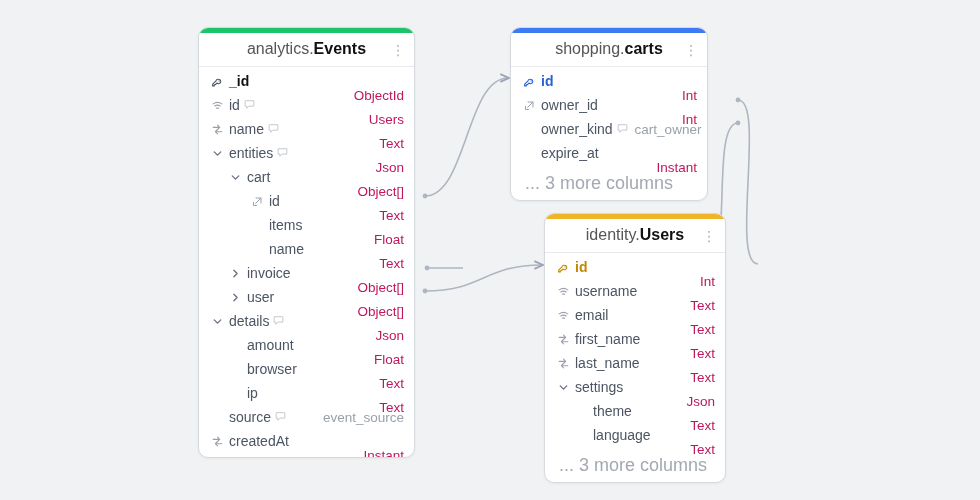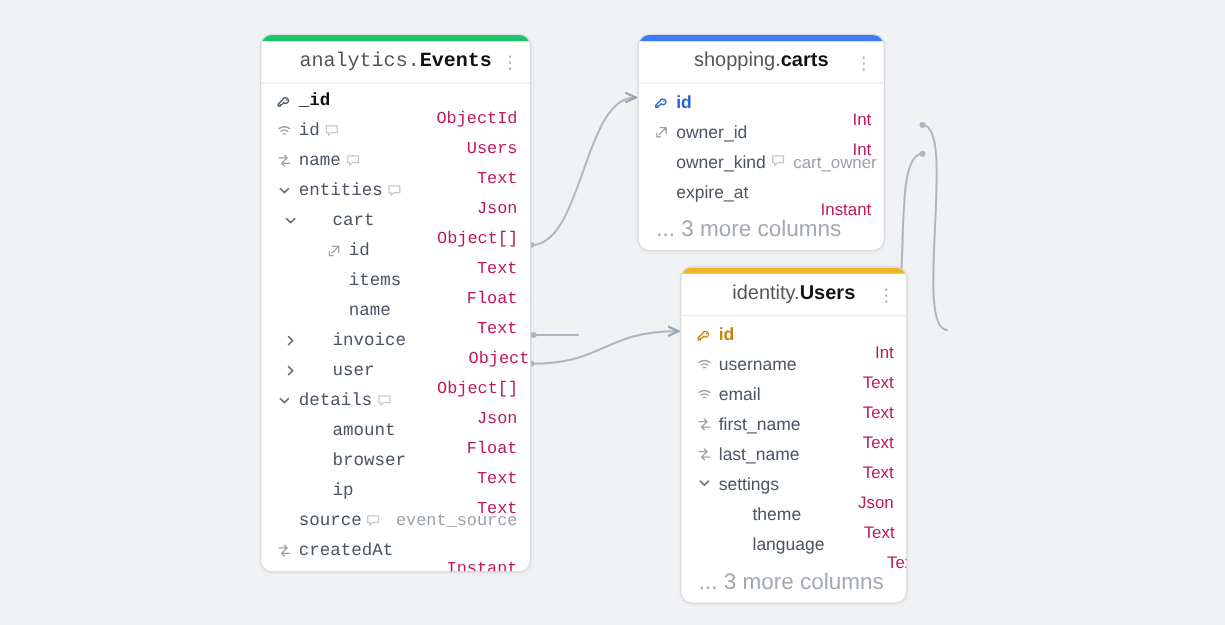--- a/index.html
+++ b/index.html
@@ -70,21 +70,21 @@
   .row .colname.pk { color: #111; font-weight: 700; text-align: right; }
   .row .note-icon { color: #c3c7ce; font-size: 12px; margin-left: 3px; flex-shrink: 0; }
   .row .spacer { flex: 1; min-width: 6px; }
   .row .type { color: #be185d; font-size: 13.5px; text-align: right; flex-shrink: 0; margin-top: 28px; }
   .row .enum { color: #9aa0aa; font-size: 13.5px; text-align: right; flex-shrink: 0; }
   .more {
     color: #a3a8b1;
     font-size: 18px;
     padding: 4px 10px 6px 14px;
   }
-  .indent-1 { padding-left: 15px; gap: 22px; }
+  .indent-1 { padding-left: 28px; }
   .indent-2 { padding-left: 50px; }
   .chev { display: inline-block; width: 16px; text-align: center; color: #6b7280; font-size: 11px; margin-right: 4px; flex-shrink: 0; }
   
   .hdr-green  { background: #1cc469; }
   .hdr-blue   { background: #3d7af5; }
   .hdr-amber  { background: #f0b429; }
   .pk-blue   .icon.pk, .pk-blue   .colname.pk { color: #2a62d6; }
   .pk-amber  .icon.pk, .pk-amber  .colname.pk { color: #c18708; }
   
   .icon svg, .note-icon svg, .chev svg { width: 13px; height: 13px; display: inline-block; vertical-align: -2px; }
@@ -107,21 +107,21 @@
         <circle cx="425" cy="291" r="2.4" fill="#aeb6c2" stroke="none"></circle>
         <path d="M 427 268 C 455 268, 435 268, 463 268"></path>
         <circle cx="427" cy="268" r="2.4" fill="#aeb6c2" stroke="none"></circle>
         <path d="M 738 100 C 766 100, 730 264, 758 264"></path>
         <circle cx="738" cy="100" r="2.4" fill="#aeb6c2" stroke="none"></circle>
         <path d="M 738 123 C 710 123, 734 264, 706 264" marker-end="url(#arrow)"></path>
         <circle cx="738" cy="123" r="2.4" fill="#aeb6c2" stroke="none"></circle>
       </g>
   </svg>
   <div id="entities">
-      <div class="entity " style="left: 208px; top: 27px; width: 217px; font-family: Liberation Mono, monospace;">
+      <div class="entity " style="left: 198px; top: 27px; width: 217px;">
         <div class="entity-header hdr-green"></div>
         <div class="entity-title">
           <span class="schema">analytics.</span>
           <span class="name">Events</span>
           <span class="menu">⋮</span>
         </div>
         <div class="cols">
           <div class="row">
             <span class="icon pk"><svg viewBox="0 0 24 24">
                 <path d="M14 8a4 4 0 1 1-2.8 6.8L8 18H6v2H3v-3l6.2-6.2A4 4 0 0 1 14 8z" fill="none" stroke="currentColor" stroke-width="2"></path>

